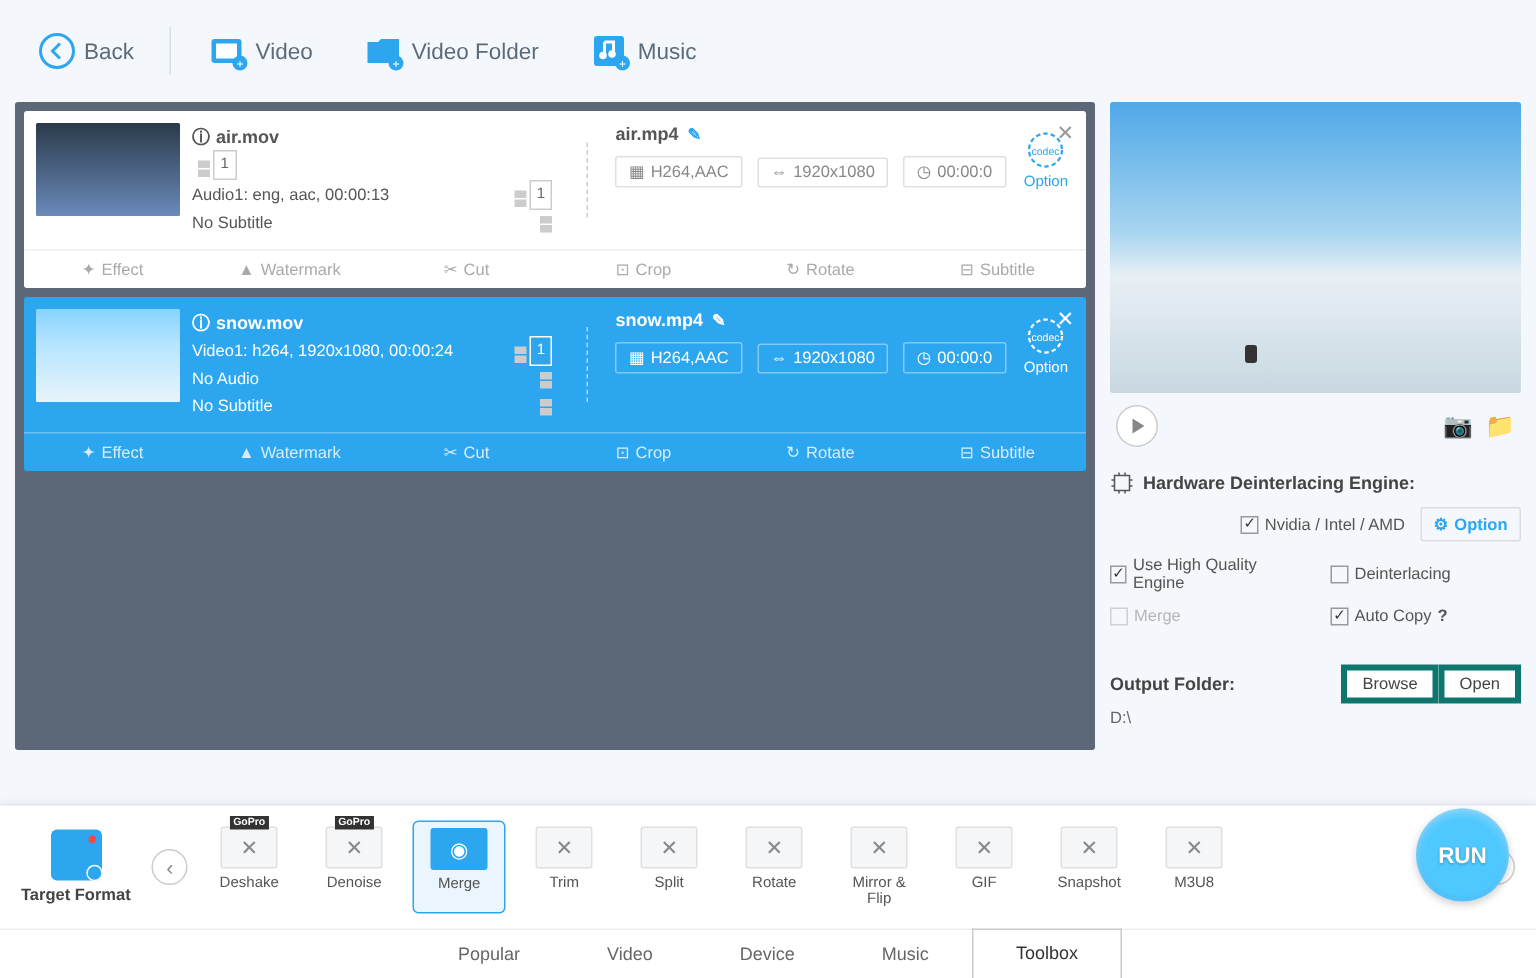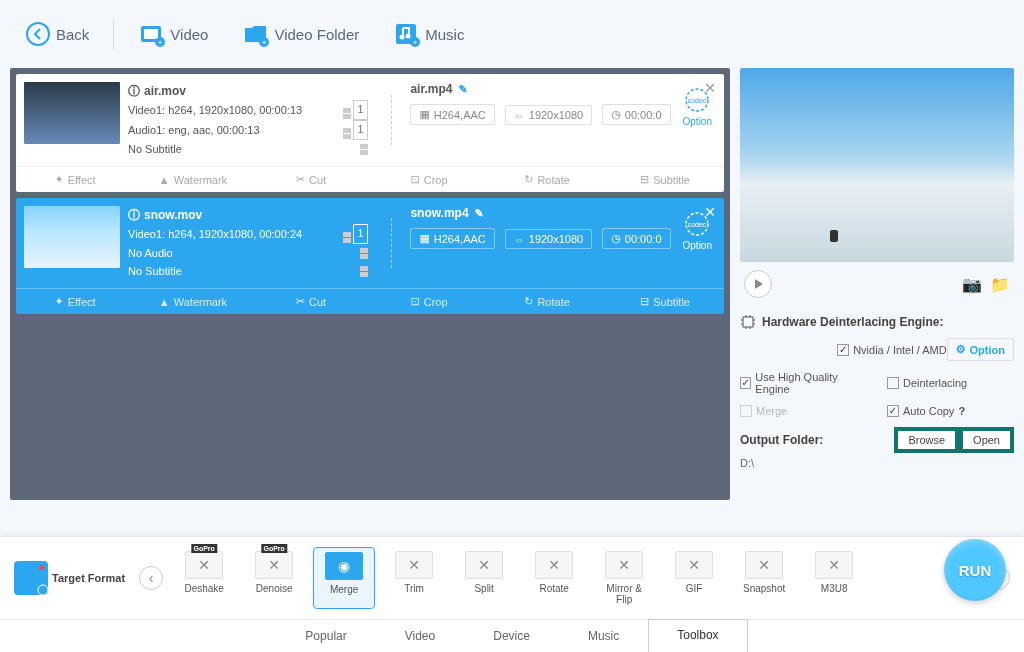--- a/index.html
+++ b/index.html
@@ -58,36 +58,36 @@
 .preview::after{content:"";position:absolute;bottom:20px;left:90px;width:8px;height:12px;background:#333;border-radius:2px;}
 .play-row{display:flex;align-items:center;justify-content:space-between;padding:8px 4px;}
 .play-btn{width:28px;height:28px;border:1px solid #ccc;border-radius:50%;display:flex;align-items:center;justify-content:center;cursor:pointer;background:#fff;}
 .play-btn::before{content:"";border-left:8px solid #888;border-top:5px solid transparent;border-bottom:5px solid transparent;margin-left:2px;}
 .small-btns{display:flex;gap:8px;}
 .small-ic{font-size:16px;color:#888;cursor:pointer;}
 
 .hw-row{display:flex;align-items:center;gap:6px;font-weight:bold;font-size:12px;color:#444;margin:8px 0;}
 .chip-svg{width:16px;height:16px;}
 
-.opt-row{display:flex;justify-content:flex-end;align-items:center;margin:8px 0;font-size:11px;}
+.opt-row{display:flex;justify-content:flex-end;align-items:center;gap:10px;margin:8px 0;font-size:11px;}
 .opt-link{color:#2da6f0;font-weight:bold;border:1px solid #ddd;padding:4px 8px;border-radius:2px;display:flex;align-items:center;gap:4px;cursor:pointer;}
 .cb-row{display:flex;align-items:center;gap:4px;font-size:11px;}
 .cb{width:12px;height:12px;border:1px solid #999;display:inline-flex;align-items:center;justify-content:center;}
 .cb.checked::before{content:"✓";font-size:10px;color:#333;line-height:1;}
 .opt-grid{display:grid;grid-template-columns:1fr 1fr;gap:10px 20px;margin:10px 0;}
 
-.folder-row{display:flex;align-items:center;justify-content:space-between;margin-top:10px;font-size:12px;color:#444;}
+.folder-row{display:flex;align-items:center;justify-content:space-between;margin-top:26px;font-size:12px;color:#444;}
 .folder-btns{display:flex;gap:0;}
 .folder-btn{border:4px solid #0f766e;padding:3px 10px;font-size:11px;background:#fff;cursor:pointer;}
 .folder-path{font-size:11px;color:#666;margin-top:4px;}
 
 
 .bottom{position:absolute;bottom:0;left:0;right:0;background:#fff;border-top:1px solid #e0e6ed;box-shadow:0 -2px 6px rgba(0,0,0,0.05);}
 .tool-strip{display:flex;align-items:center;padding:10px 14px;gap:4px;position:relative;}
-.target-fmt{display:flex;flex-direction:row;align-items:center;gap:4px;font-size:11px;color:#444;font-weight:bold;margin-right:10px;}
+.target-fmt{display:flex;flex-direction:column;align-items:center;gap:4px;font-size:11px;color:#444;font-weight:bold;margin-right:10px;}
 .tf-icon{width:34px;height:34px;background:#2da6f0;border-radius:4px;position:relative;}
 .tf-icon::after{content:"";position:absolute;top:4px;right:4px;width:5px;height:5px;background:#f44;border-radius:50%;}
 .tf-gear{position:absolute;bottom:-2px;right:-2px;width:14px;height:14px;}
 
 .nav-arrow{width:24px;height:24px;border:1px solid #ccc;border-radius:50%;display:flex;align-items:center;justify-content:center;font-size:14px;color:#888;cursor:pointer;background:#fff;}
 .tools-row{display:flex;gap:8px;flex:1;padding:0 6px;}
 .tool-item{flex:0 0 auto;width:62px;text-align:center;font-size:10px;color:#555;cursor:pointer;padding:4px;border-radius:4px;}
 .tool-item.active{border:1px solid #2da6f0;background:#eaf5fd;}
 .tool-icon{width:38px;height:28px;margin:0 auto 4px;background:#f4f6f8;border:1px solid #e0e0e0;border-radius:2px;display:flex;align-items:center;justify-content:center;font-size:14px;color:#888;position:relative;}
 .tool-icon.blue{background:#2da6f0;color:#fff;border-color:#2da6f0;}
@@ -158,21 +158,20 @@
     <div class="card">
       <div class="close-x">✕</div>
       <div class="card-top">
         <div class="thumb"></div>
         <div class="info">
           <div class="title">
               <span>ⓘ</span>
               <span>air.mov</span>
             </div>
           <div class="info-row">
-              <span>Video1: h264, 1920x1080, 00:00:13</span>
               <span><span class="spinner">
                   <div></div>
                   <div></div>
                 </span><span class="num-badge">1</span></span>
             </div>
           <div class="info-row">
               <span>Audio1: eng, aac, 00:00:13</span>
               <span><span class="spinner">
                   <div></div>
                   <div></div>

